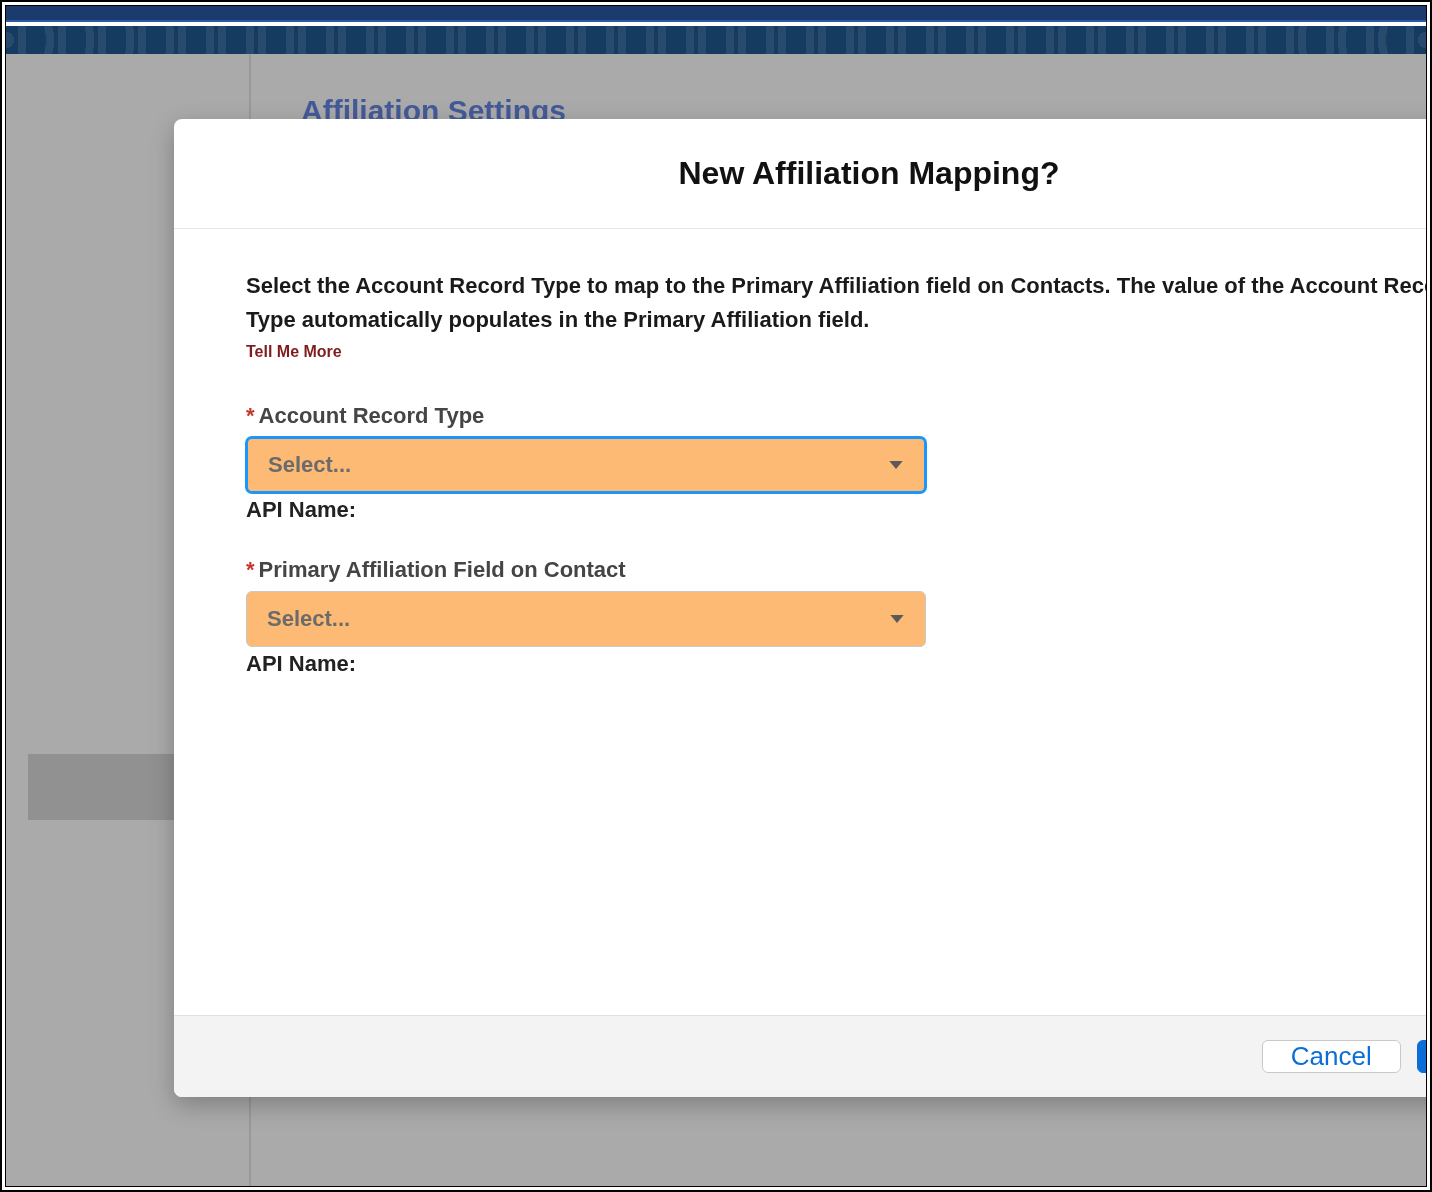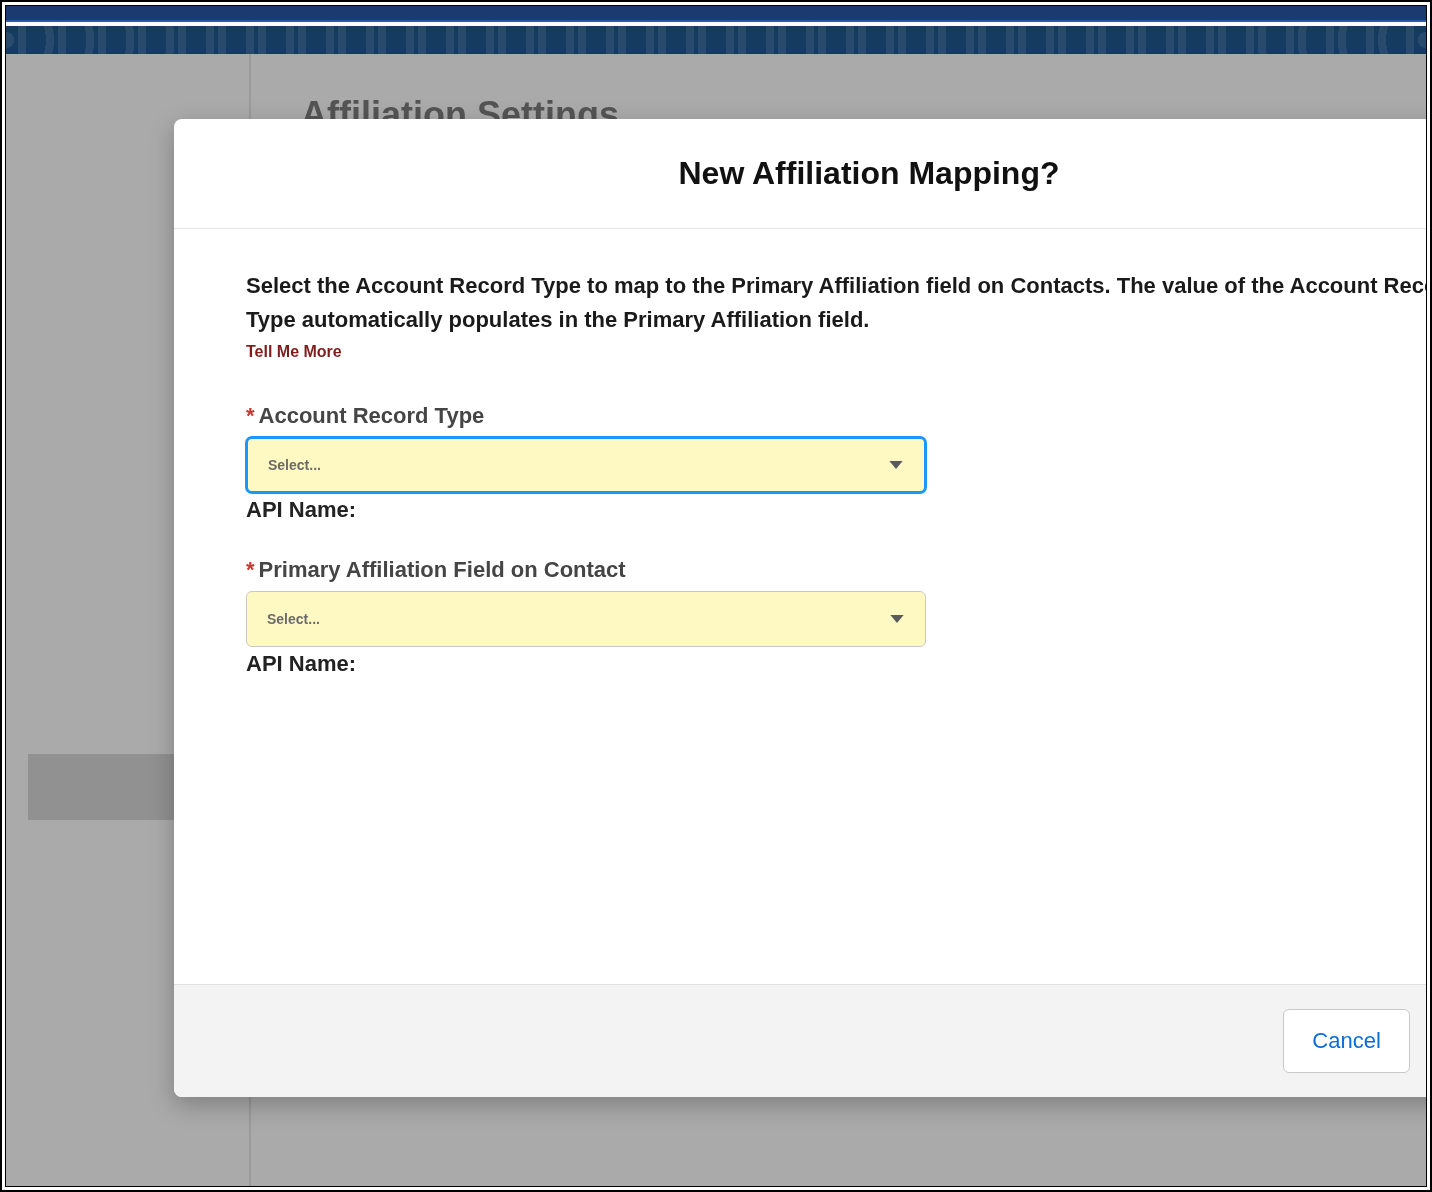--- a/index.html
+++ b/index.html
@@ -60,23 +60,23 @@
       position: absolute;
       left: 244px;
       right: 0;
       top: 48px;
       bottom: 0;
       background: #fff;
       border-left: 1px solid #ddd;
       padding: 40px 50px;
     }
     .bg-title {
-      font-size: 36px;
+      font-size: 30px;
       font-weight: 600;
-      color: #404040;
+      color: #1d4ed8;
       margin-bottom: 26px;
       white-space: nowrap;
     }
     .bg-para {
       font-size: 22px;
       color: #1a1a1a;
       line-height: 1.5;
       margin-bottom: 12px;
       white-space: nowrap;
     }
@@ -160,23 +160,23 @@
     .req-star { color: #c23934; margin-right: 4px; }
     .combobox {
       width: 680px;
       height: 56px;
       border: 1px solid #c9c9c9;
       border-radius: 6px;
       display: flex;
       align-items: center;
       justify-content: space-between;
       padding: 0 20px;
-      background: #fef9c3;
+      background: #fdba74;
       cursor: pointer;
-      font-size: 14px;
+      font-size: 22px;
       color: #6b6b6b;
     }
     .combobox.focused {
       border: 2px solid #1b96ff;
       box-shadow: 0 0 0 1px #1b96ff;
     }
     .combobox .chevron {
       display: inline-flex;
     }
     .api-name {
@@ -186,22 +186,22 @@
     }
     .modal-footer {
       background: #f3f3f3;
       border-top: 1px solid #e1e1e1;
       padding: 24px 30px;
       display: flex;
       justify-content: flex-end;
       gap: 16px;
     }
     .btn {
-      font-size: 22px;
-      padding: 18px 28px;
+      font-size: 26px;
+      padding: 0 28px;
       border-radius: 6px;
       cursor: pointer;
       border: 1px solid #c9c9c9;
       background: #fff;
       color: #0b6dd8;
     }
     .btn-primary {
       background: #0b6dd8;
       border-color: #0b6dd8;
       color: #86efac;

